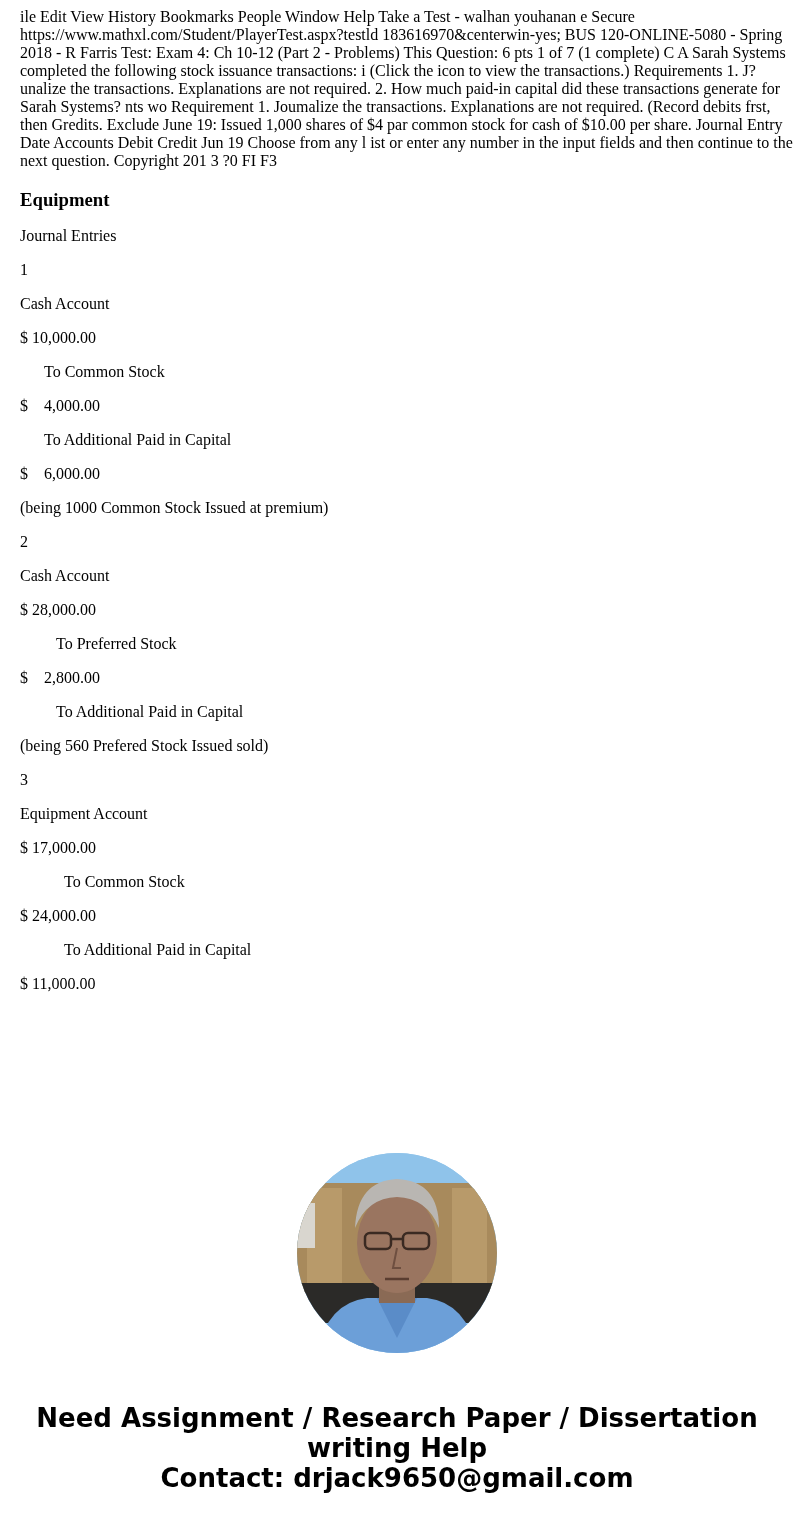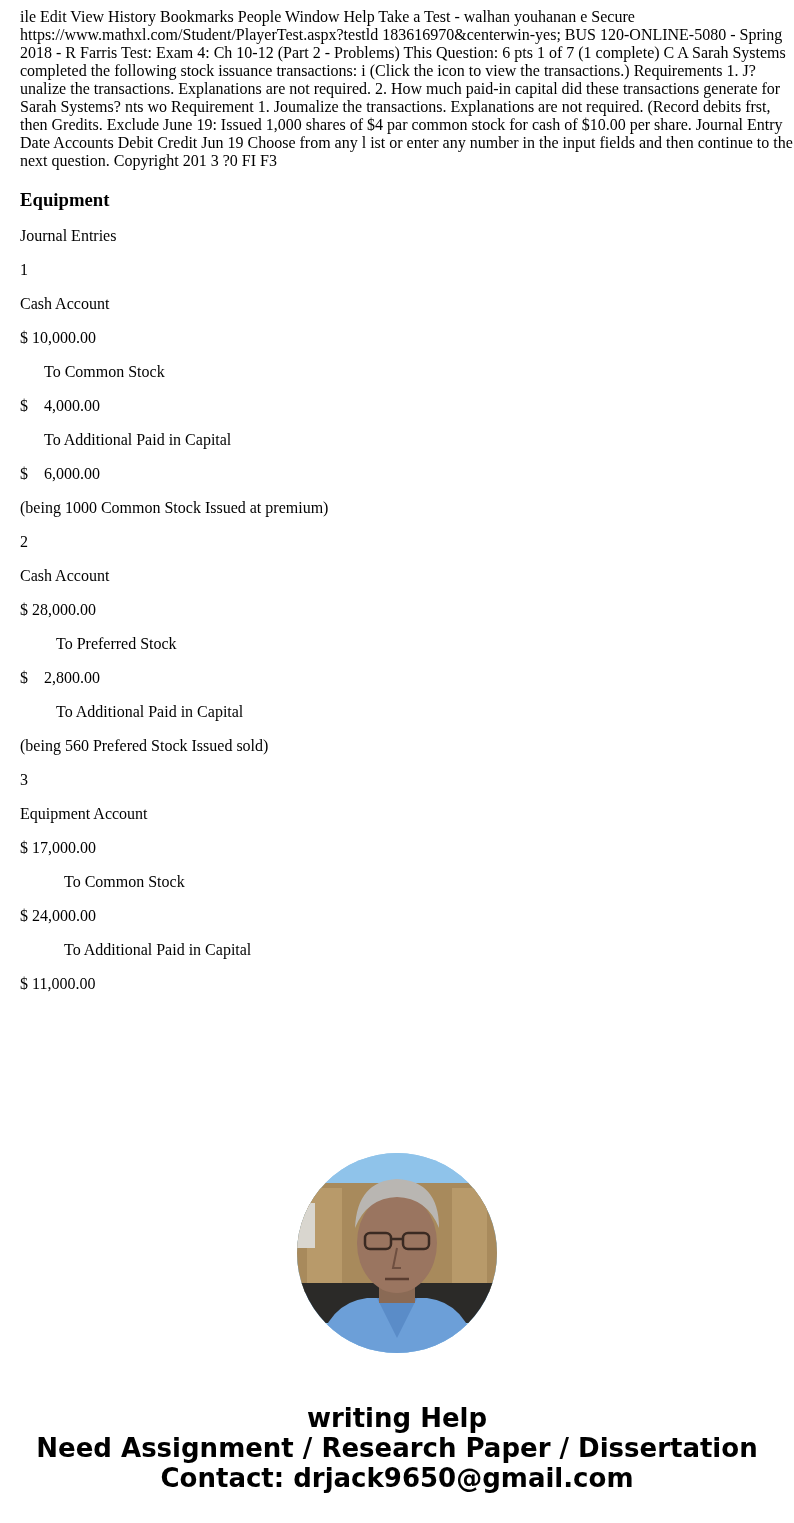--- a/index.html
+++ b/index.html
@@ -132,16 +132,16 @@
     <rect x="68" y="80" width="26" height="16" rx="5" fill="none" stroke="#3a2a22" stroke-width="2.5"></rect>
     <rect x="106" y="80" width="26" height="16" rx="5" fill="none" stroke="#3a2a22" stroke-width="2.5"></rect>
     <line x1="94" y1="86" x2="106" y2="86" stroke="#3a2a22" stroke-width="2.5"></line>
 
     <path d="M100 95 L96 115 L104 115" fill="none" stroke="#6e4f40" stroke-width="2"></path>
     <line x1="88" y1="126" x2="112" y2="126" stroke="#5a3d30" stroke-width="2.5"></line>
   </svg>
 </div>
 
 <div class="footer">
+  <div>Need Assignment / Research Paper / Dissertation</div>
   <div>writing Help</div>
-  <div>Need Assignment / Research Paper / Dissertation</div>
   <div>Contact: drjack9650@gmail.com</div>
 </div>
 
 </body></html>

